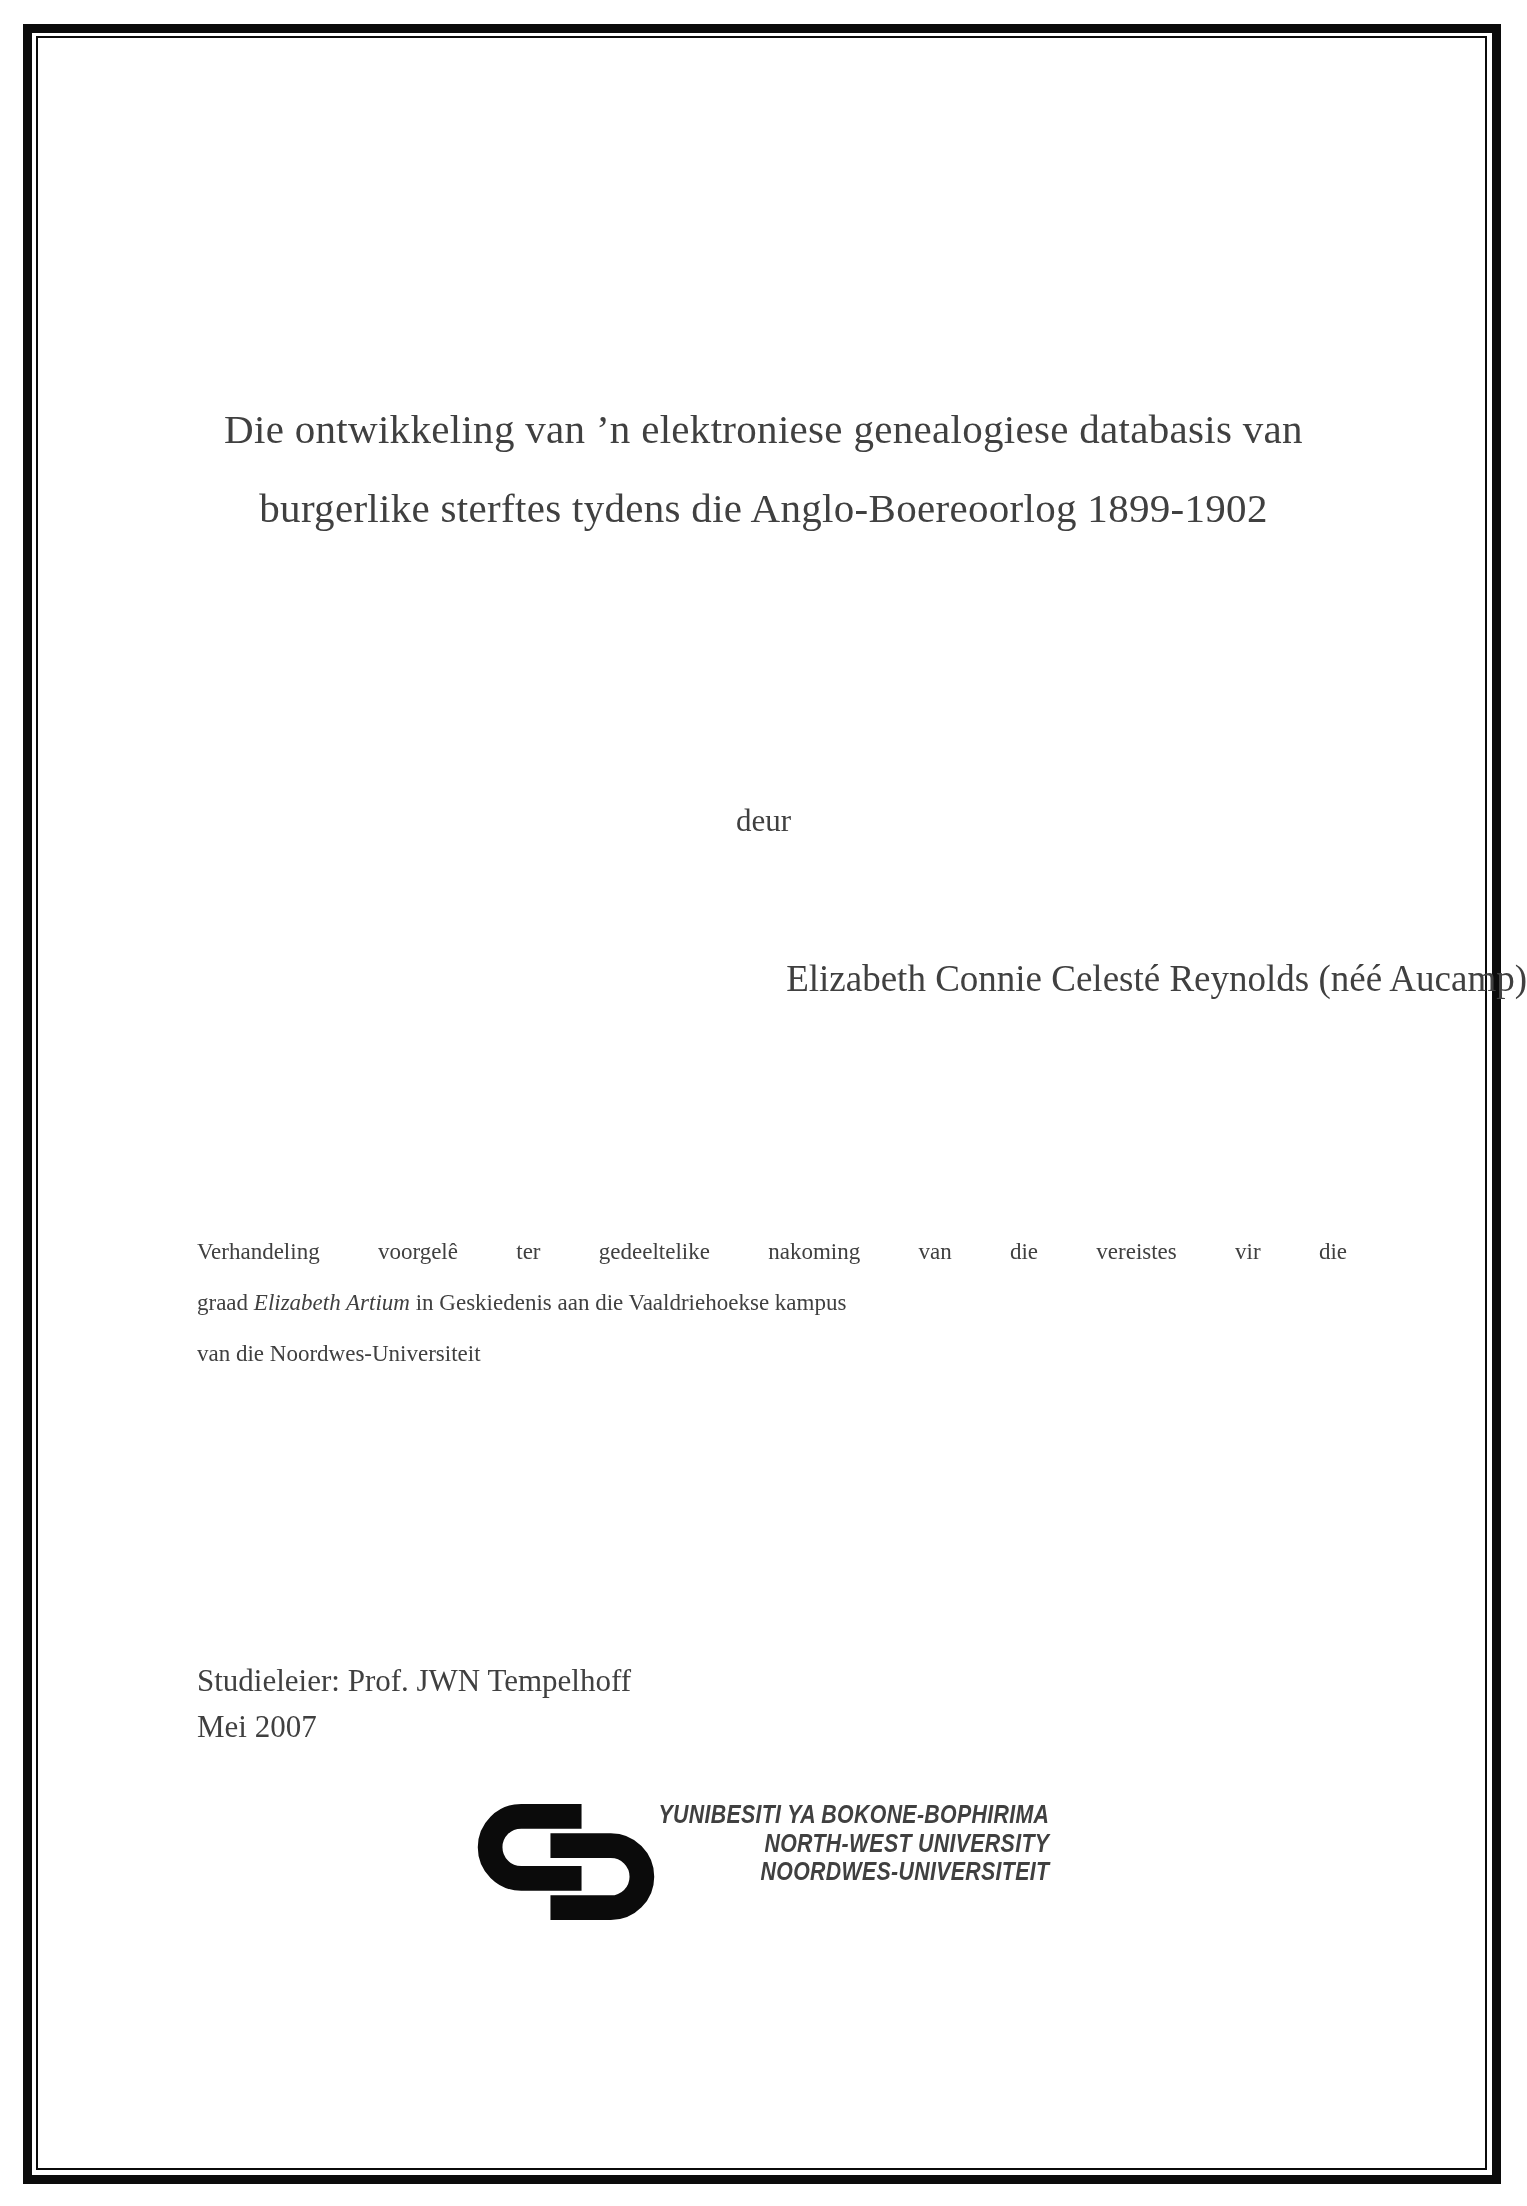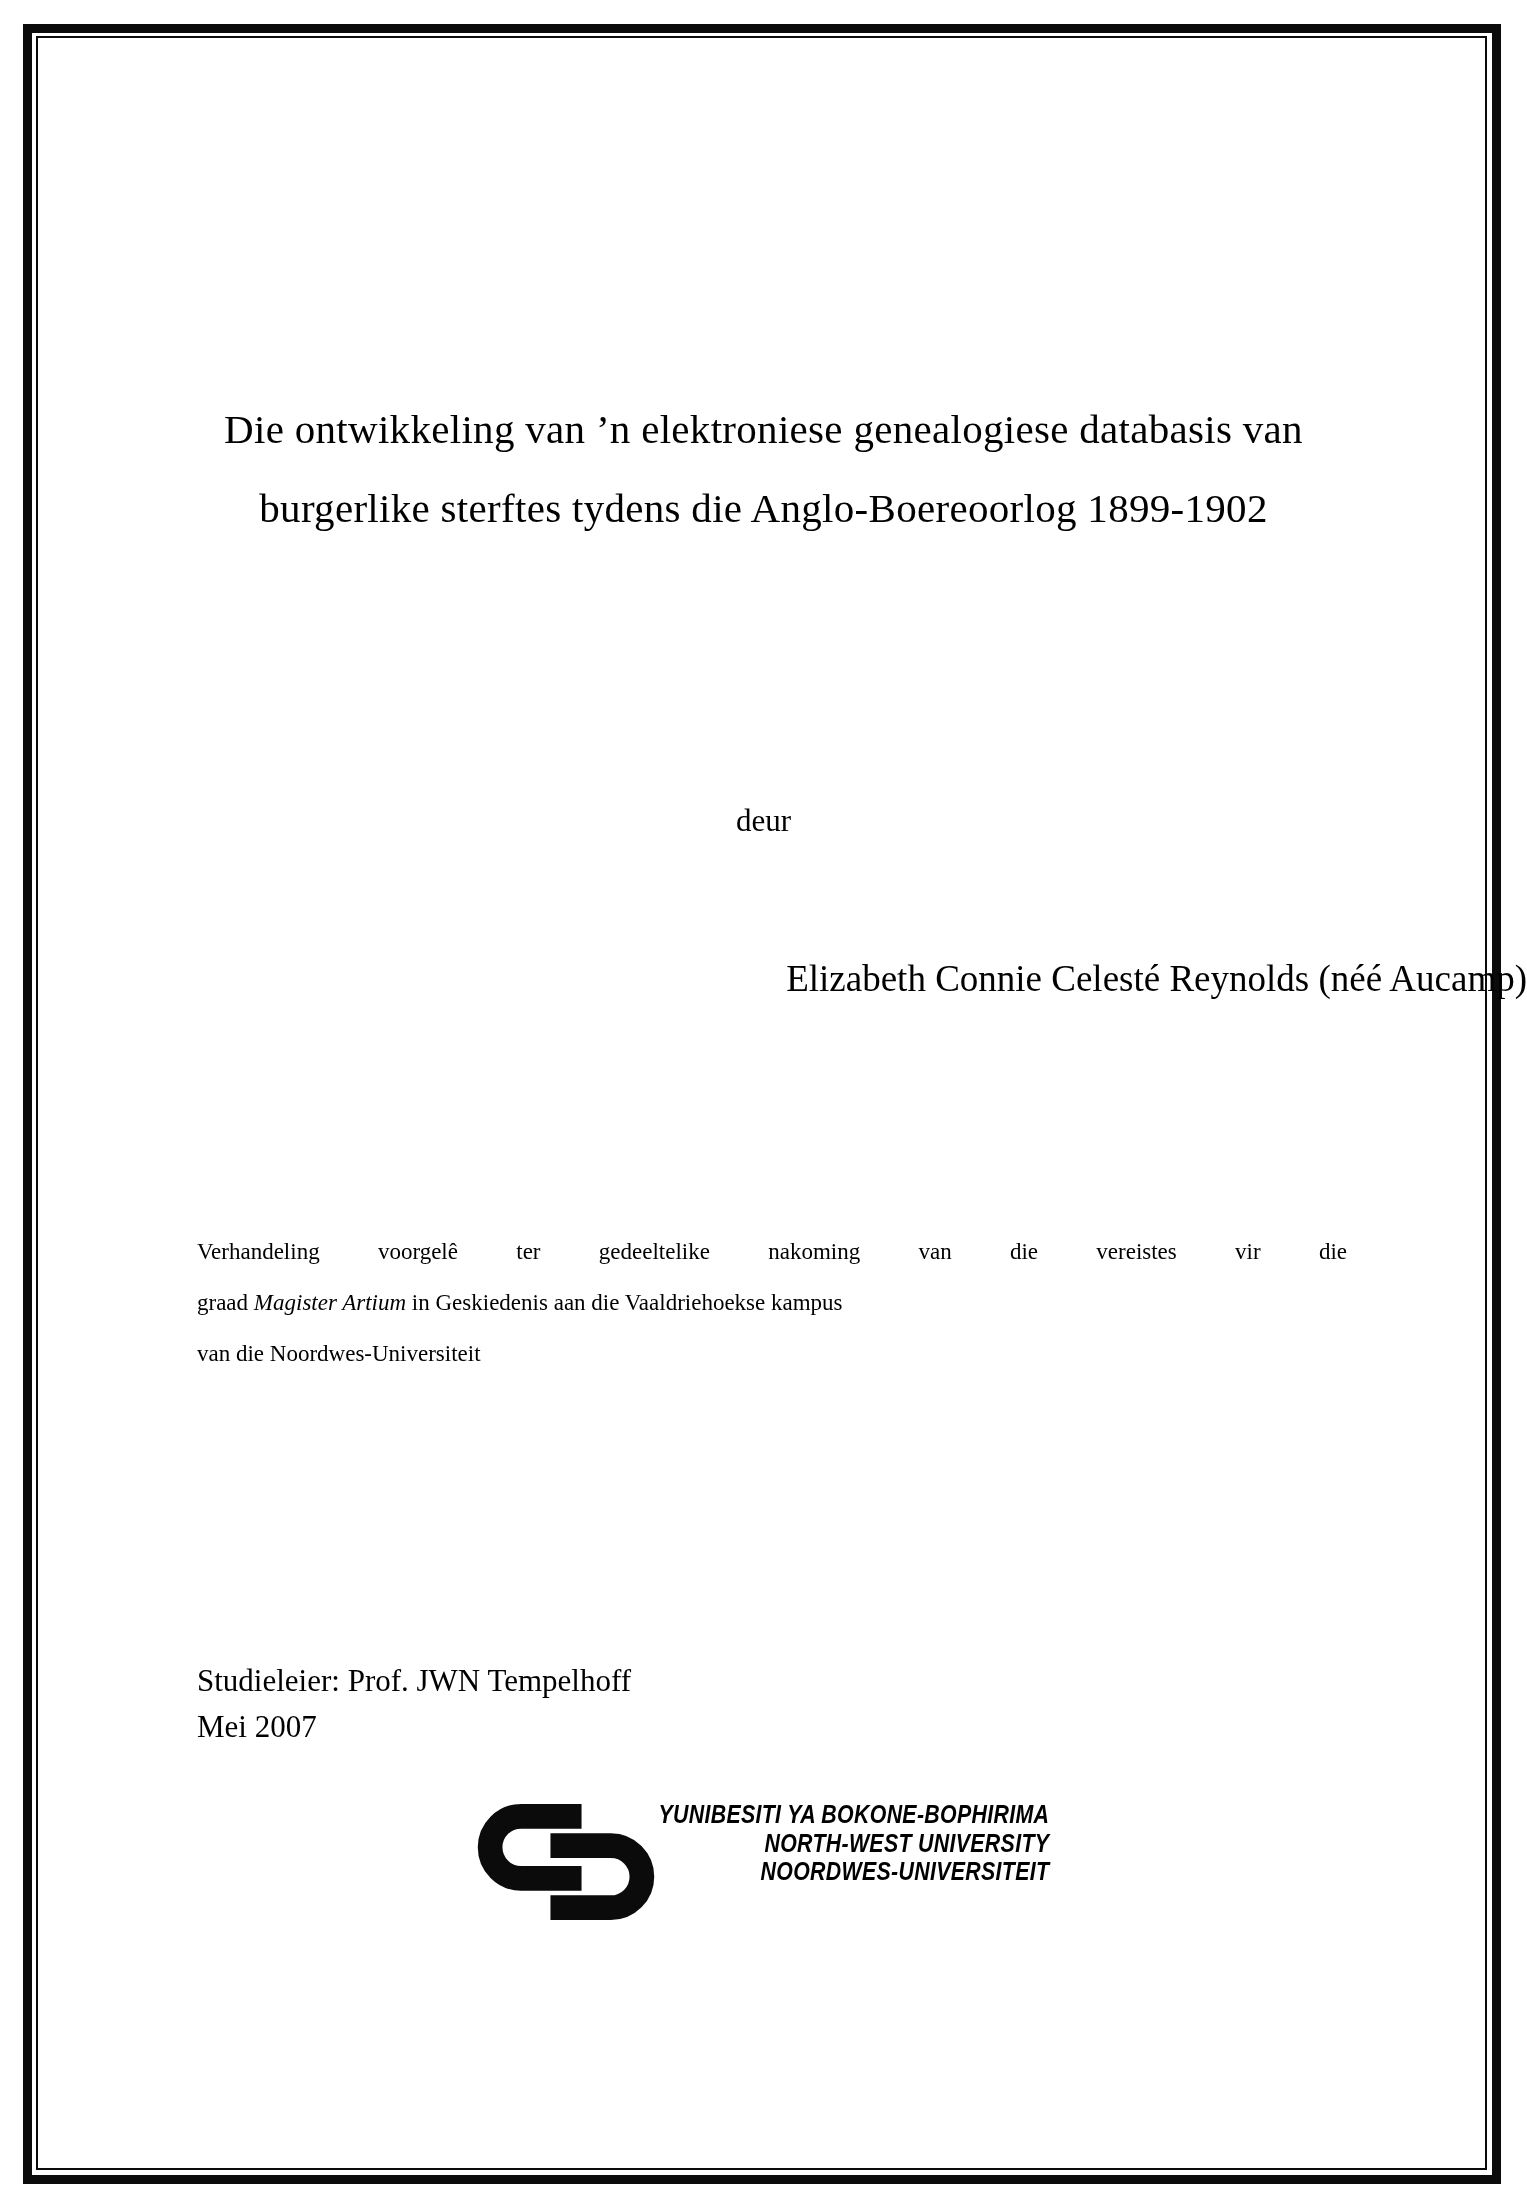--- a/index.html
+++ b/index.html
@@ -5,21 +5,21 @@
   html, body {
     margin: 0;
     padding: 0;
     background: #ffffff;
   }
   .page {
     position: relative;
     width: 1527px;
     height: 2206px;
     background: #ffffff;
-    color: #000000;
+    color: #404040;
     font-family: "Liberation Serif", serif;
     overflow: hidden;
   }
   .frame-outer {
     position: absolute;
     left: 23px; top: 24px; right: 26px; bottom: 22px;
     border: 9px solid #0b0b0b;
     pointer-events: none;
   }
   .frame-inner {
@@ -102,21 +102,21 @@
     <div>Die ontwikkeling van ’n elektroniese genealogiese databasis van</div>
     <div>burgerlike sterftes tydens die Anglo-Boereoorlog 1899-1902</div>
   </div>
 
   <div class="byline">deur</div>
 
   <div class="author">Elizabeth Connie Celesté Reynolds (néé Aucamp)</div>
 
   <div class="statement">
     <div class="justify-full">Verhandeling voorgelê ter gedeeltelike nakoming van die vereistes vir die</div>
-    <div><span>graad </span><em>Magister Artium</em><span> in Geskiedenis aan die Vaaldriehoekse kampus</span></div>
+    <div><span>graad </span><em>Elizabeth Artium</em><span> in Geskiedenis aan die Vaaldriehoekse kampus</span></div>
     <div>van die Noordwes-Universiteit</div>
   </div>
 
   <div class="supervisor-block">
     <div>Studieleier: Prof. JWN Tempelhoff</div>
     <div>Mei 2007</div>
   </div>
 
   <div class="logo">
     <svg class="logo-mark" viewBox="0 0 210 140" xmlns="http://www.w3.org/2000/svg">

